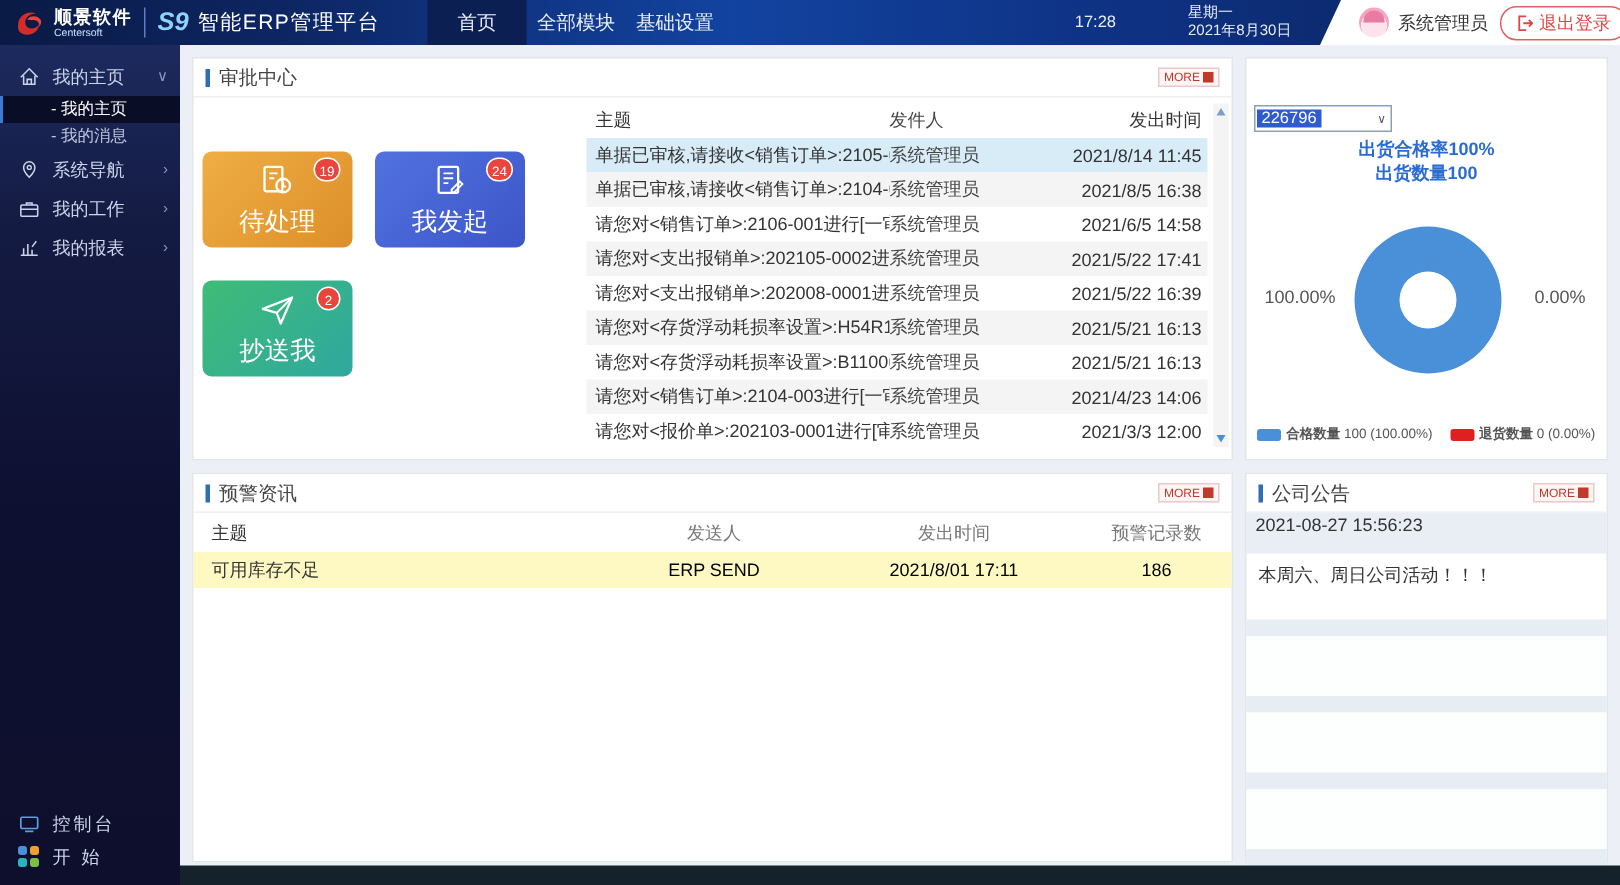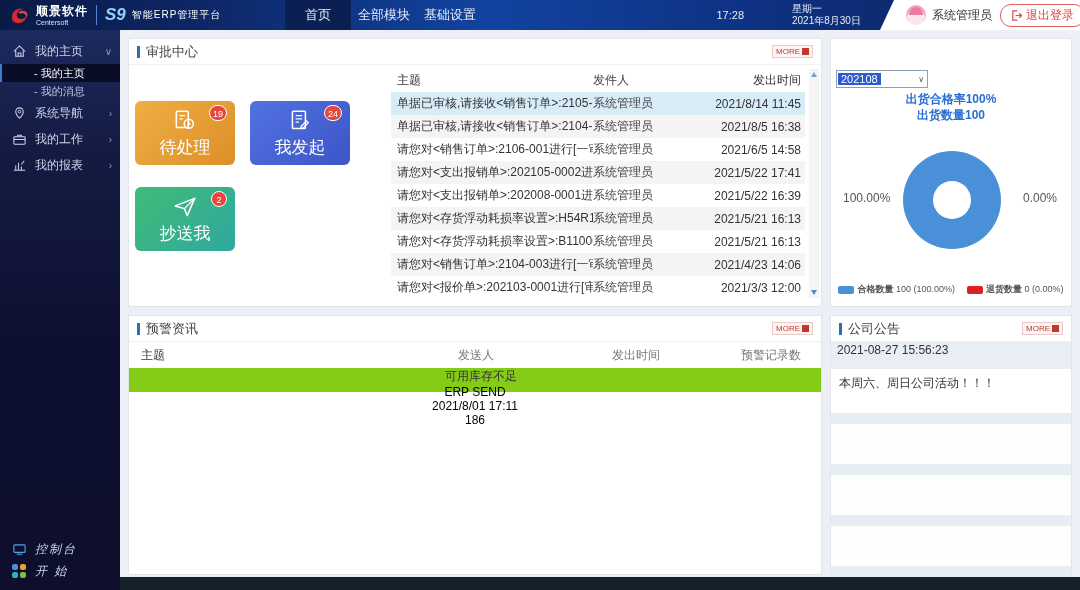--- a/index.html
+++ b/index.html
@@ -9,21 +9,21 @@
   
   .header { position:absolute; top:0; left:0; width:1080px; height:30px;
     background:linear-gradient(90deg,#0a1a45 0%,#0d2664 18%,#1243a0 45%,#0e3182 70%,#0a2258 100%); }
   .logo-area { position:absolute; left:8px; top:0; height:30px; display:flex; align-items:center; }
   .swirl { width:24px; height:24px; margin-right:4px; }
   .logo-text { line-height:1; margin-right:6px; }
   .logo-cn { color:#fff; font-size:12px; font-weight:bold; letter-spacing:1px; }
   .logo-en { color:#cfe0ff; font-size:7px; margin-top:2px; }
   .logo-sep { width:1px; height:20px; background:#5b7fd0; margin:0 8px 0 2px; }
   .s9 { color:#8fd4f8; font-size:17px; font-weight:bold; font-style:italic; margin-right:6px; }
-  .product { color:#fff; font-size:10px; letter-spacing:1px; }
+  .product { color:#fff; font-size:14px; letter-spacing:1px; }
   .nav { position:absolute; left:285px; top:0; height:30px; display:flex; }
   .nav-item { width:66px; height:30px; line-height:30px; text-align:center; color:#e8eefc; font-size:13px; cursor:pointer; }
   .nav-item.active { background:#0c1f52; }
   .clock { position:absolute; left:700px; top:0; width:44px; height:30px; line-height:30px; color:#e8eefc; font-size:11px; text-align:right; }
   .datebox { position:absolute; left:792px; top:3px; color:#e8eefc; font-size:10px; line-height:12px; }
   .header-right { position:absolute; right:0; top:0; width:200px; height:30px; background:#fff;
     clip-path:polygon(14px 0,100% 0,100% 100%,0 100%); display:flex; align-items:center; padding-left:26px; }
   .avatar { width:20px; height:20px; border-radius:50%; background:radial-gradient(circle at 50% 60%, #fde4ec 55%, #f3a8c0 56%); position:relative; flex:none; }
   .avatar::before { content:""; position:absolute; top:2px; left:3px; right:3px; height:8px; border-radius:10px 10px 0 0; background:#e87ba0; }
   .user-name { color:#333; font-size:12px; margin:0 8px 0 6px; white-space:nowrap; }
@@ -34,21 +34,21 @@
   .sidebar { position:absolute; left:0; top:30px; width:120px; height:560px;
     background:linear-gradient(180deg,#1d2a5e 0%,#141b42 22%,#0e1031 55%,#0d0f2c 100%); }
   .side-item { display:flex; align-items:center; height:26px; padding:0 8px 0 12px; color:#ccd4ea; font-size:12px; cursor:pointer; }
   .side-item .ic { width:15px; height:15px; margin-right:8px; flex:none; }
   .side-item .lbl { flex:1; }
   .chev { font-size:10px; color:#8d97bd; }
   .sub-item { height:18px; line-height:18px; padding-left:34px; color:#bcc5e0; font-size:11px; cursor:pointer; position:relative; }
   .sub-item::before { content:"- "; }
   .sub-item.active { background:#0a0d26; color:#fff; border-left:2px solid #3a7bd5; padding-left:32px; }
   .side-bottom { position:absolute; left:0; bottom:8px; width:120px; }
-  .side-bottom .side-item { height:22px;font-style:italic; }
+  .side-bottom .side-item { height:22px; }
   .side-bottom .lbl { letter-spacing:2px; }
   .dots4 { width:14px; height:14px; display:grid; grid-template-columns:6px 6px; grid-gap:2px; margin-right:9px; }
   .dots4 i { width:6px; height:6px; border-radius:2px; }
 
   
   .main { position:absolute; left:120px; top:30px; width:960px; height:560px; background:#eceff5; }
   .panel { position:absolute; background:#fff; border:1px solid #e2e5ea; }
   .p-approval { left:8px; top:8px; width:694px; height:269px; }
   .p-monitor  { left:710px; top:8px; width:242px; height:269px; }
   .p-alerts   { left:8px; top:285px; width:694px; height:260px; }
@@ -102,21 +102,21 @@
   .sw { width:16px; height:8px; border-radius:2px; display:inline-block; margin-right:3px; vertical-align:middle; }
   .sw-blue { background:#4a90d9; } .sw-red { background:#e02020; }
 
   
   .al-row { display:flex; align-items:center; height:24px; font-size:12px; }
   .al-hd { color:#777; height:26px; }
   .al-sub { flex:1; padding-left:12px; color:#333; }
   .al-snd { width:150px; text-align:center; }
   .al-tim { width:170px; text-align:center; }
   .al-cnt { width:100px; text-align:center; }
-  .al-row.sel { background:#84cc16;flex-direction:column; }
+  .al-row.sel { background:#fef9c3; }
 
   
   .an-time { height:27px; line-height:17px; background:#e8eef3; font-size:12px; color:#333; padding-left:6px; }
   .an-text { min-height:44px; font-size:12px; color:#333; padding:6px 8px; }
   .an-empty-band { height:11px; background:#e6edf3; }
   .an-gap { height:40px; background:#fdfefe; }
 
   .bottombar { position:absolute; left:0; bottom:0; width:960px; height:13px; background:#15222c; }
 </style>
 </head>
@@ -311,21 +311,21 @@
         </div>
       </div>
       <div class="ap-scroll">
         <span class="up"></span>
         <span class="dn"></span>
       </div>
     </div>
 
     <div class="panel p-monitor">
       <div class="period-sel">
-        <span class="period-val">202108</span>
+        <span class="period-val">226796</span>
         <span class="period-chev">∨</span>
       </div>
       <div class="stat-lines">
         <div>出货合格率100%</div>
         <div>出货数量100</div>
       </div>
       <div class="donut-wrap">
         <span class="dlab dlab-l">100.00%</span>
         <div class="donut"></div>
         <span class="dlab dlab-r">0.00%</span>

